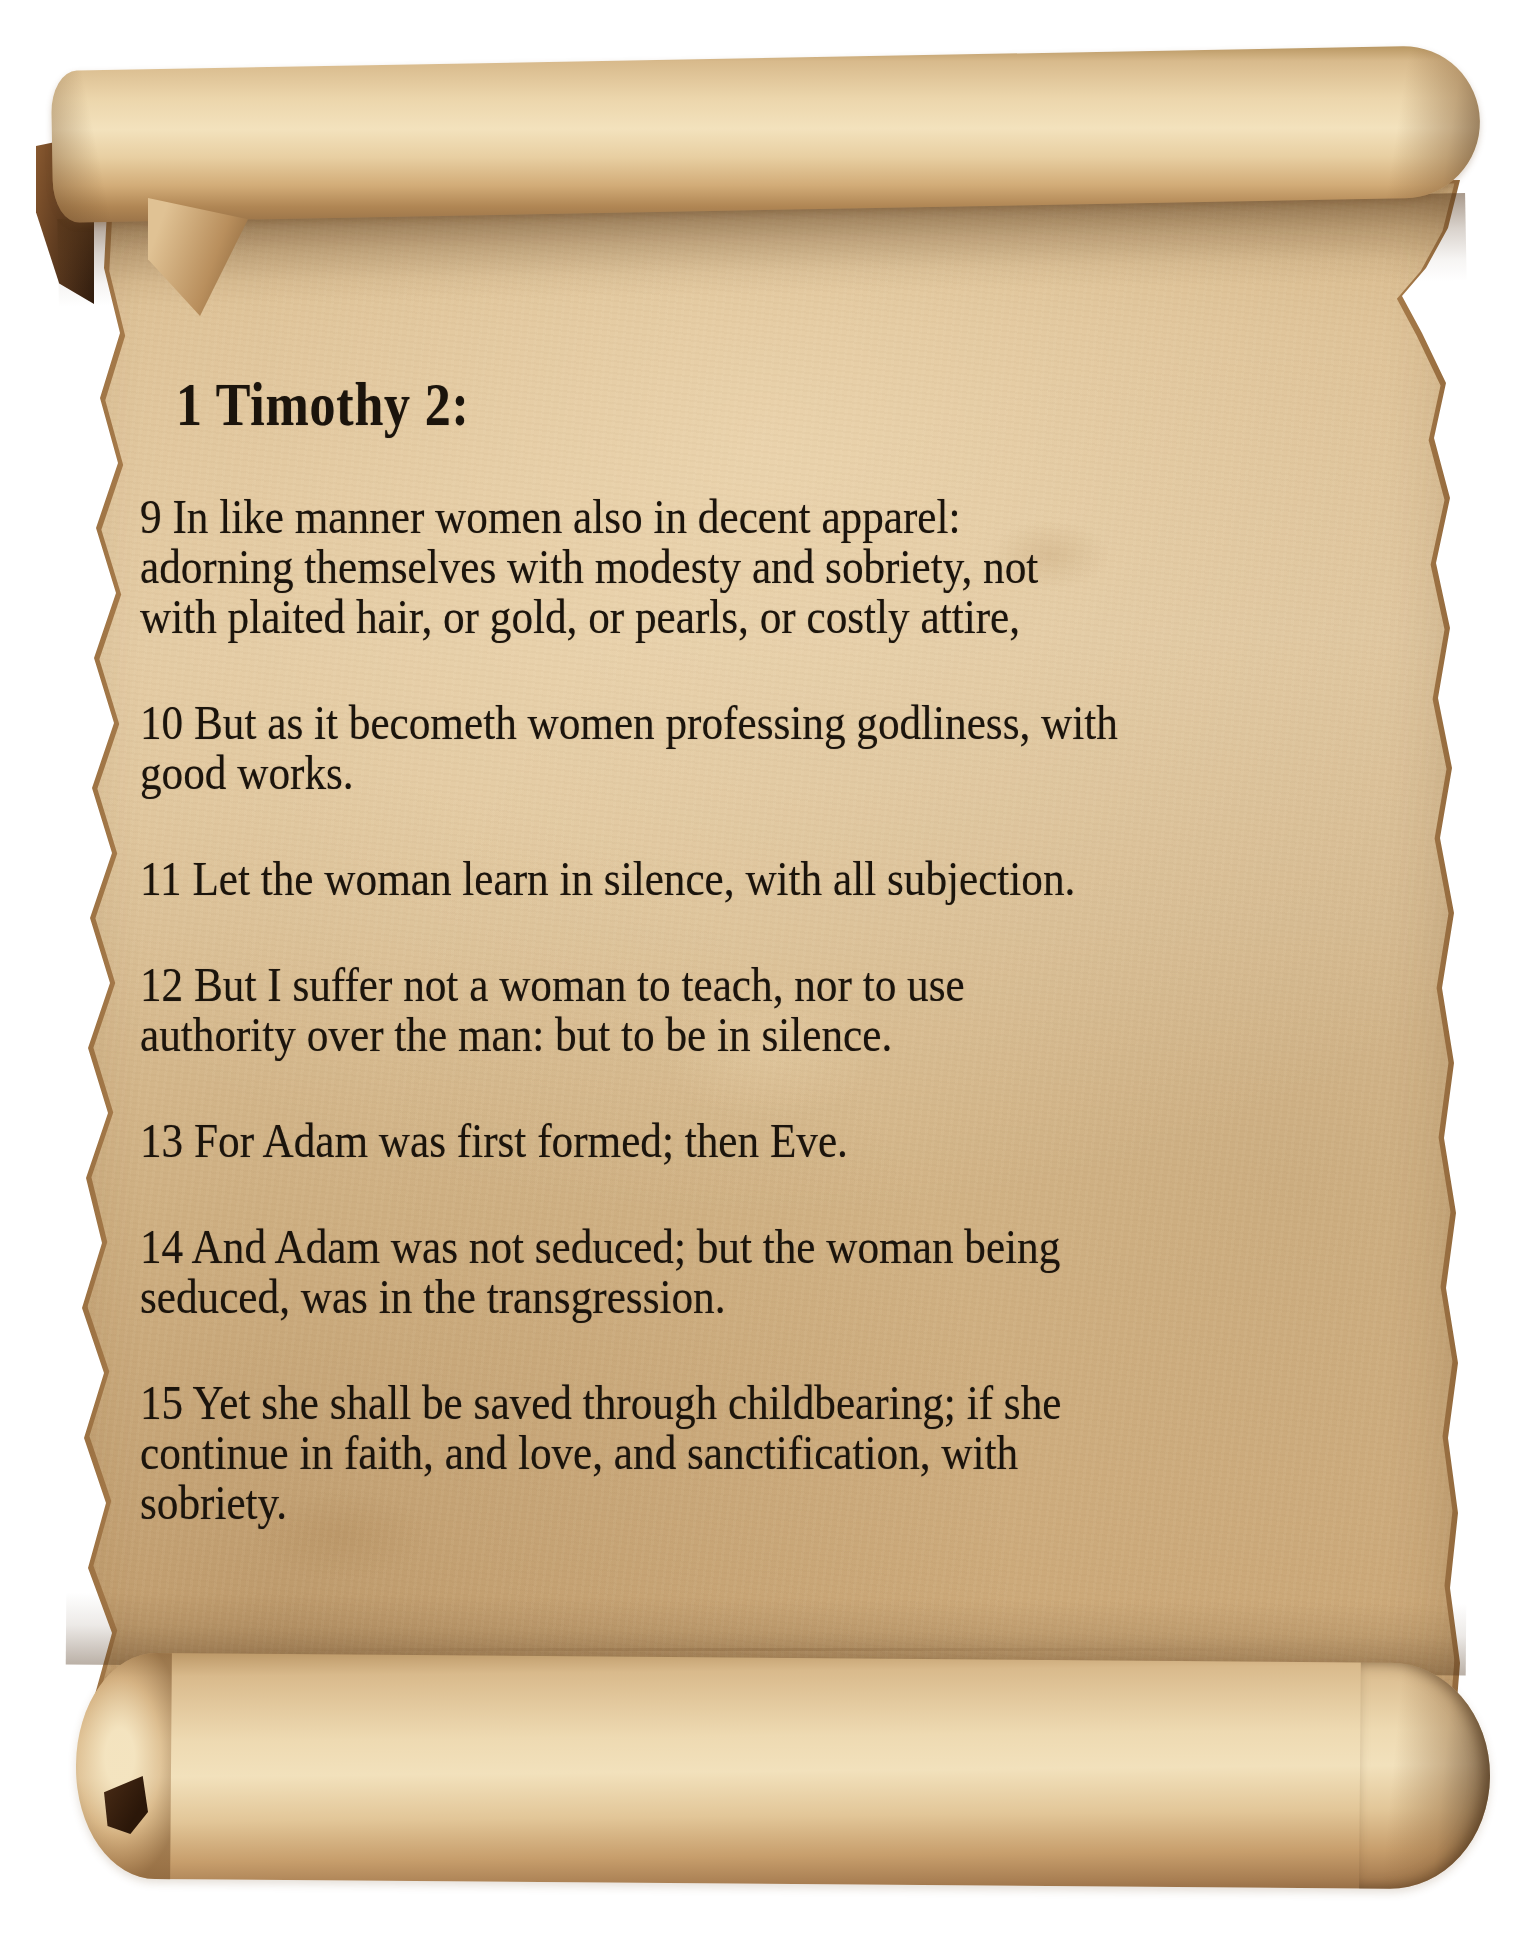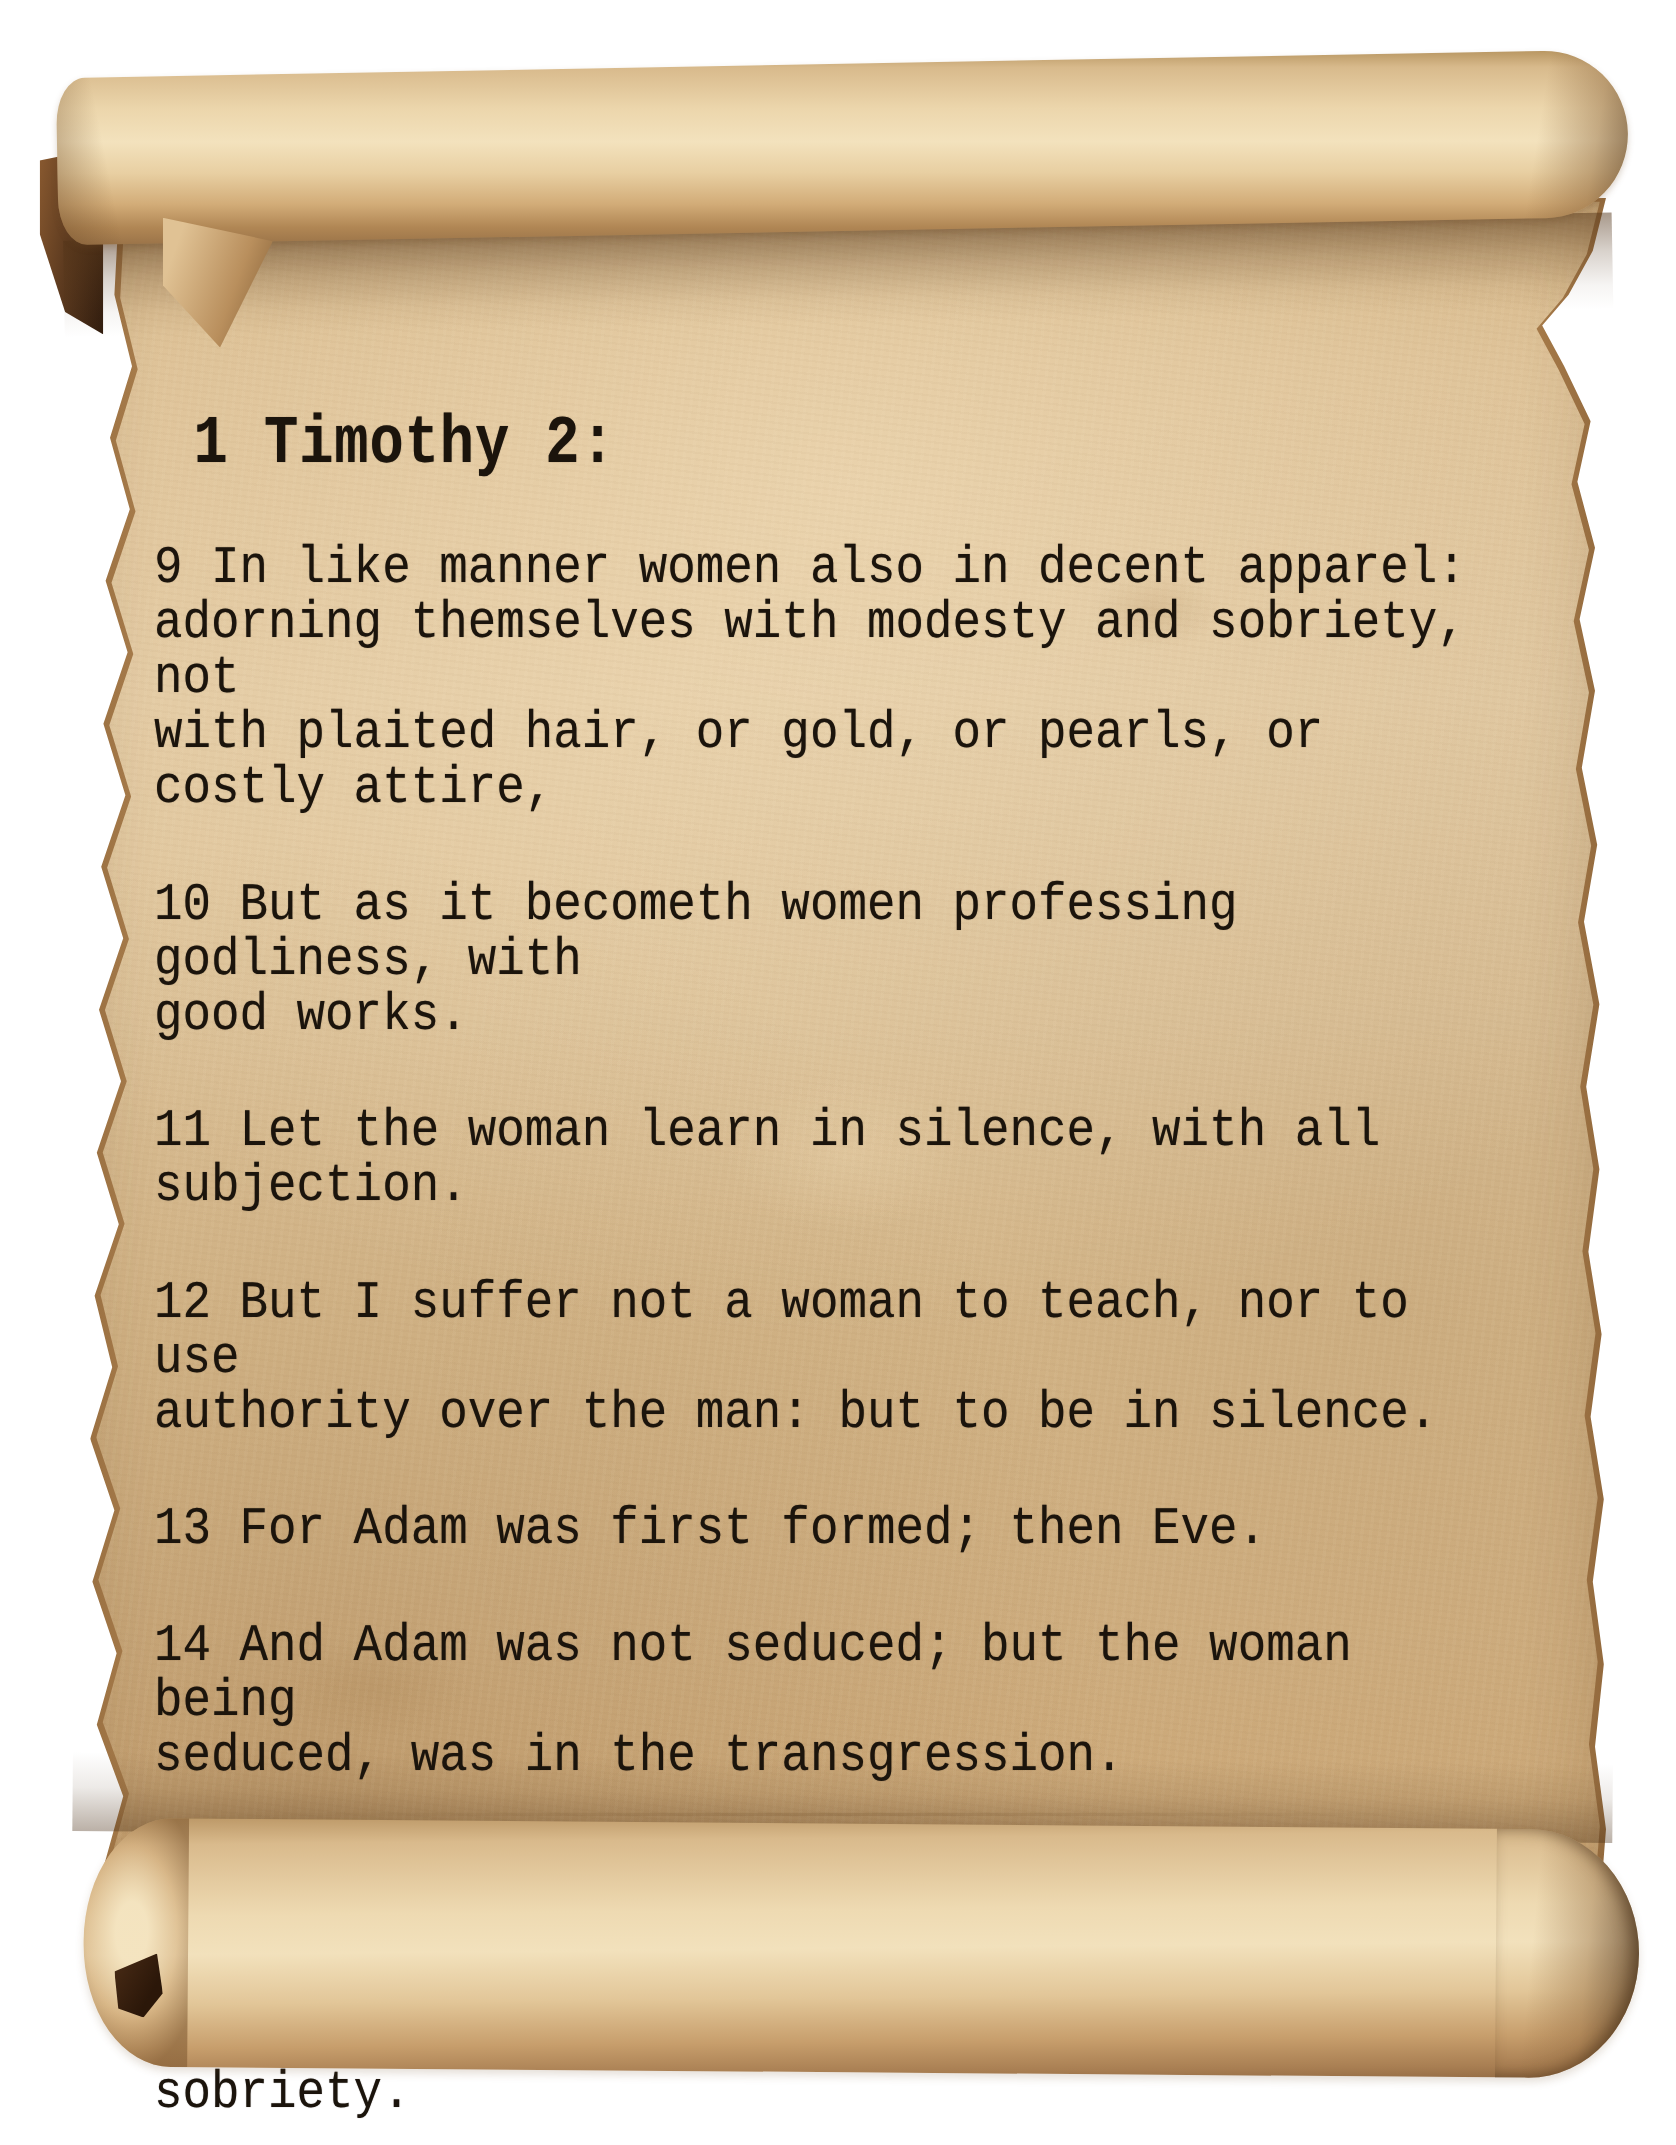--- a/index.html
+++ b/index.html
@@ -12,21 +12,21 @@
     --background: #ffffff;
   }
   * { margin: 0; padding: 0; box-sizing: border-box; }
   html, body { background: var(--background); }
   .page {
     position: relative;
     width: 1524px;
     height: 1950px;
     overflow: hidden;
     background: var(--background);
-    font-family: Liberation Mono, monospace;
+    font-family: Liberation Serif, serif;
   }
 
   
   .rod-top-left {
     position: absolute;
     left: 36px; top: 134px;
     width: 58px; height: 170px;
     background: linear-gradient(100deg, #8a5a30 0%, #5f3c20 45%, #301c0e 100%);
     clip-path: polygon(0 7%, 100% 0, 100% 100%, 40% 88%, 0 46%);
   }

